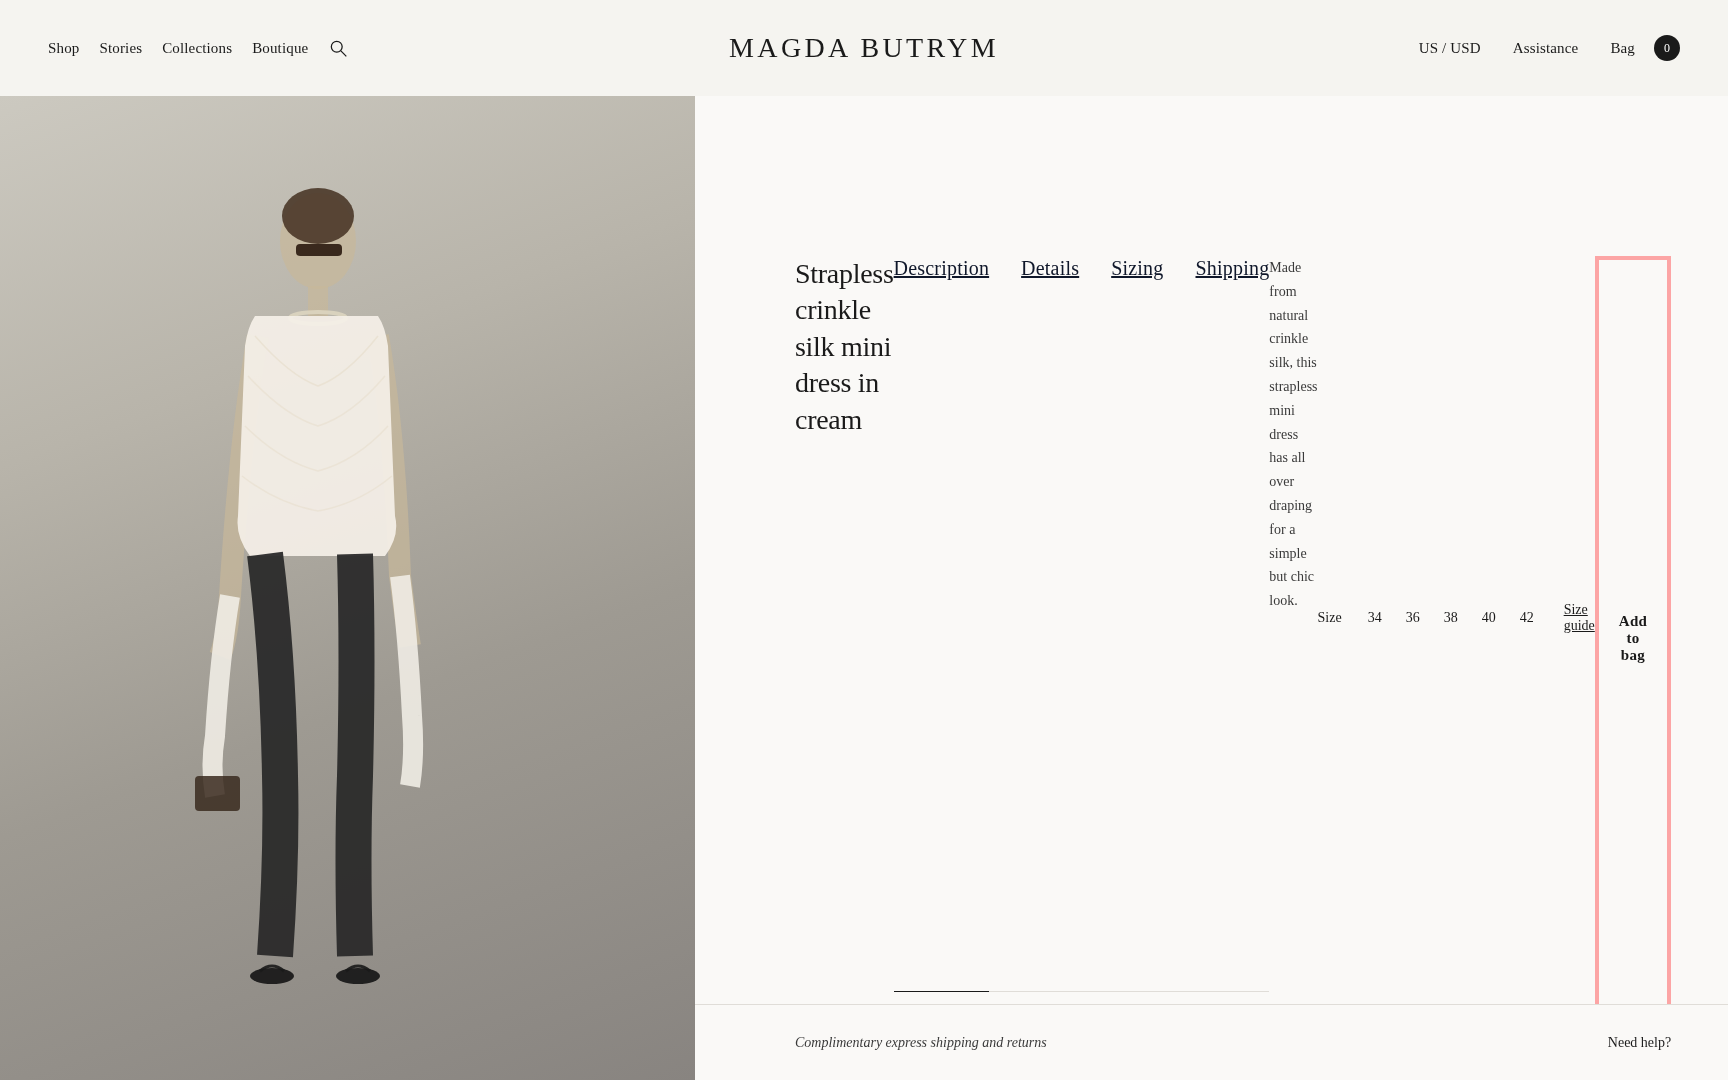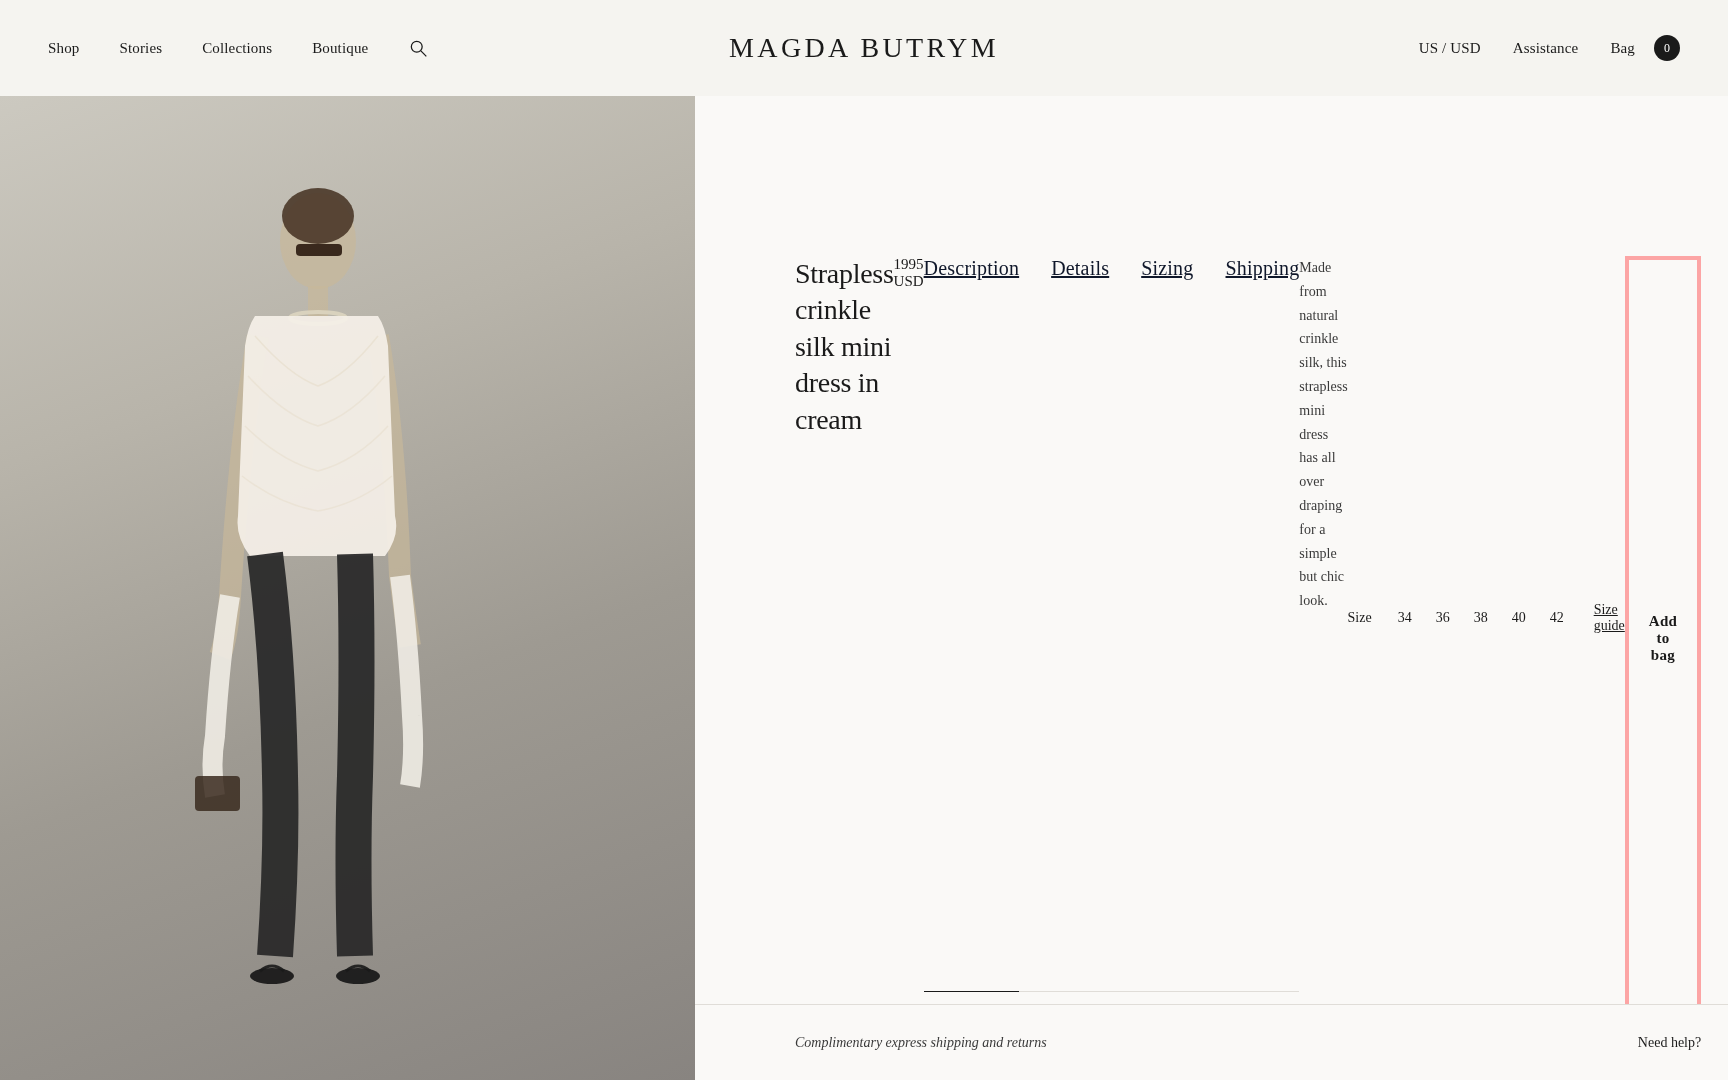--- a/index.html
+++ b/index.html
@@ -26,21 +26,21 @@
       padding: 0 48px;
       height: 96px;
       background-color: #f5f4f0;
       position: relative;
       z-index: 10;
     }
 
     .nav-left {
       display: flex;
       align-items: center;
-      gap: 40px;
+      gap: 20px;
     }
 
     .nav-left a, .nav-right a {
       font-family: 'Georgia', serif;
       font-size: 15px;
       color: #1a1a1a;
       text-decoration: none;
       letter-spacing: 0.01em;
     }
 
@@ -340,21 +340,20 @@
 
         <path d="M 260 875 Q 272 865 284 875" fill="none" stroke="#1a1a1a" stroke-width="3" opacity="0.9"></path>
         <path d="M 346 875 Q 358 865 370 875" fill="none" stroke="#1a1a1a" stroke-width="3" opacity="0.9"></path>
       </svg>
     </div>
   </div>
 
   <div class="product-details">
 
     <h1 class="product-title">Strapless crinkle silk mini dress in cream</h1>
-    <p class="product-price">1995 USD</p>
 
     <div class="product-tabs">
       <span class="tab-item active">Description</span>
       <span class="tab-item">Details</span>
       <span class="tab-item">Sizing</span>
       <span class="tab-item">Shipping</span>
     </div>
 
     <p class="product-description">Made from natural crinkle silk, this strapless mini dress has all over draping for a simple but chic look.</p>
 

